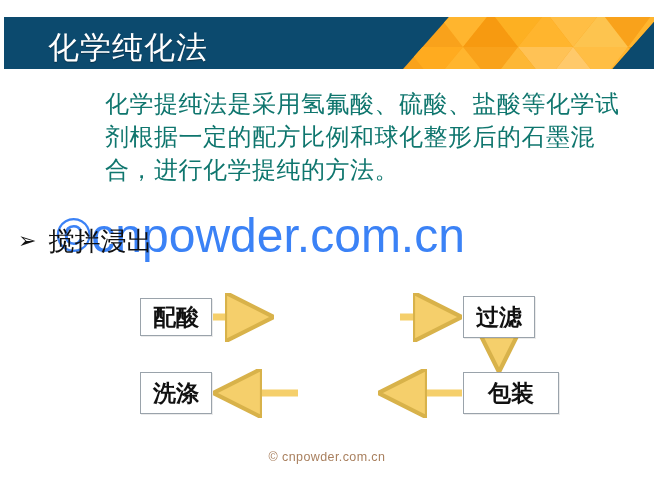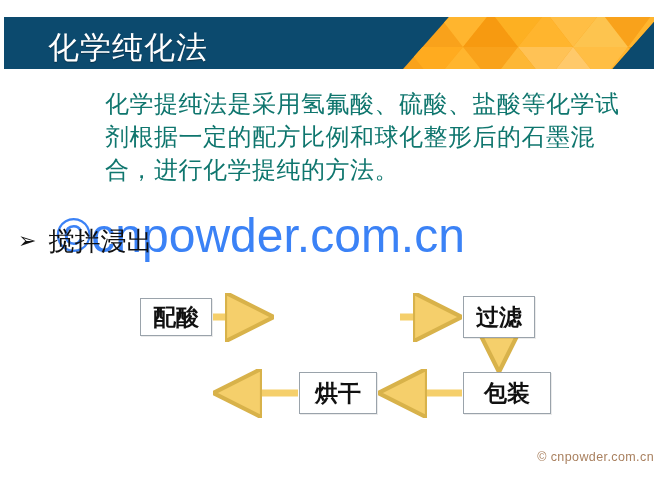--- a/index.html
+++ b/index.html
@@ -68,21 +68,21 @@
     box-sizing:border-box;
     display:flex;align-items:center;justify-content:center;
     font-size:23px;color:#111;white-space:nowrap;
     font-family:"DejaVu Sans","Liberation Sans",sans-serif;
     box-shadow:1px 1px 0 rgba(0,0,0,.08);
   }
   .arrow-svg{position:absolute;left:0;top:0;overflow:visible;}
 
   
   .footer{
-    position:absolute;left:0;top:450px;width:654px;text-align:right;
+    position:absolute;left:0;top:450px;width:654px;text-align:center;
     font-size:12.5px;color:#a9805f;letter-spacing:.4px;
     font-family:"Liberation Sans","DejaVu Sans",sans-serif;
   }
 </style>
 </head>
 <body>
 
 <div id="slide">
 
   <div class="header-band">
@@ -155,21 +155,21 @@
       <line x1="454" y1="393" x2="377" y2="393" stroke="#f5cf6b" stroke-width="7" marker-end="url(#ar-l)"></line>
 
       <line x1="290" y1="393" x2="212" y2="393" stroke="#f5cf6b" stroke-width="7" marker-end="url(#ar-l)"></line>
     </svg>
 
     <div class="node" style="left:132px;top:298px;width:72px;height:38px;">配酸</div>
 
 
     <div class="node" style="left:455px;top:296px;width:72px;height:42px;text-align:center;">过滤</div>
 
-    <div class="node" style="left:455px;top:372px;width:88px;height:42px;">包装</div>
+    <div class="node" style="left:455px;top:372px;width:96px;height:42px;">包装</div>
 
-    <div class="node" style="left:291px;top:372px;width:78px;height:42px;">烘干</div>
 
+    <div class="node" style="left:132px;top:372px;width:72px;height:42px;">洗涤</div>
   </div>
 
   <div class="footer">© cnpowder.com.cn</div>
 
 </div>
 
 </body></html>

